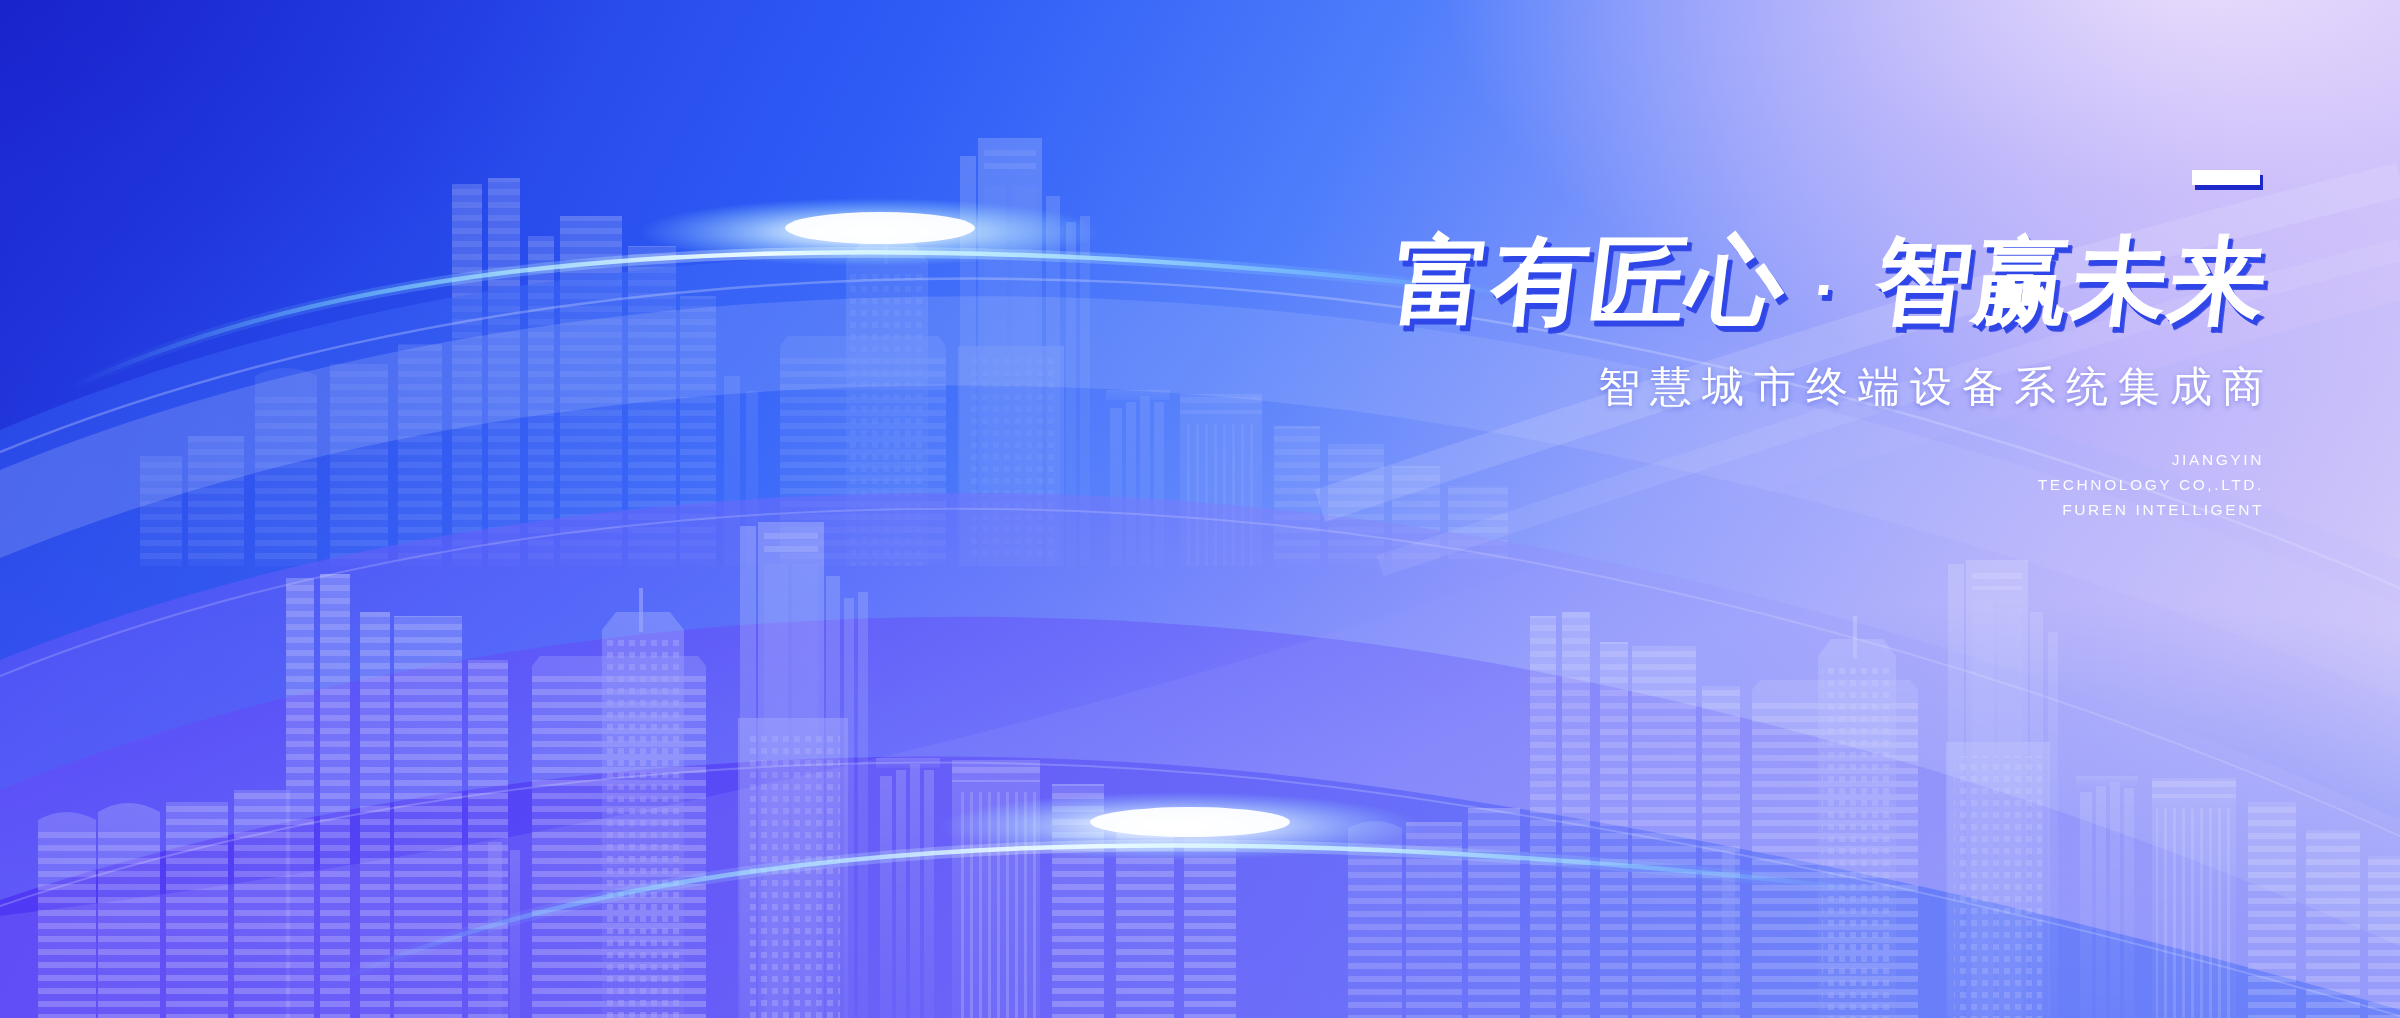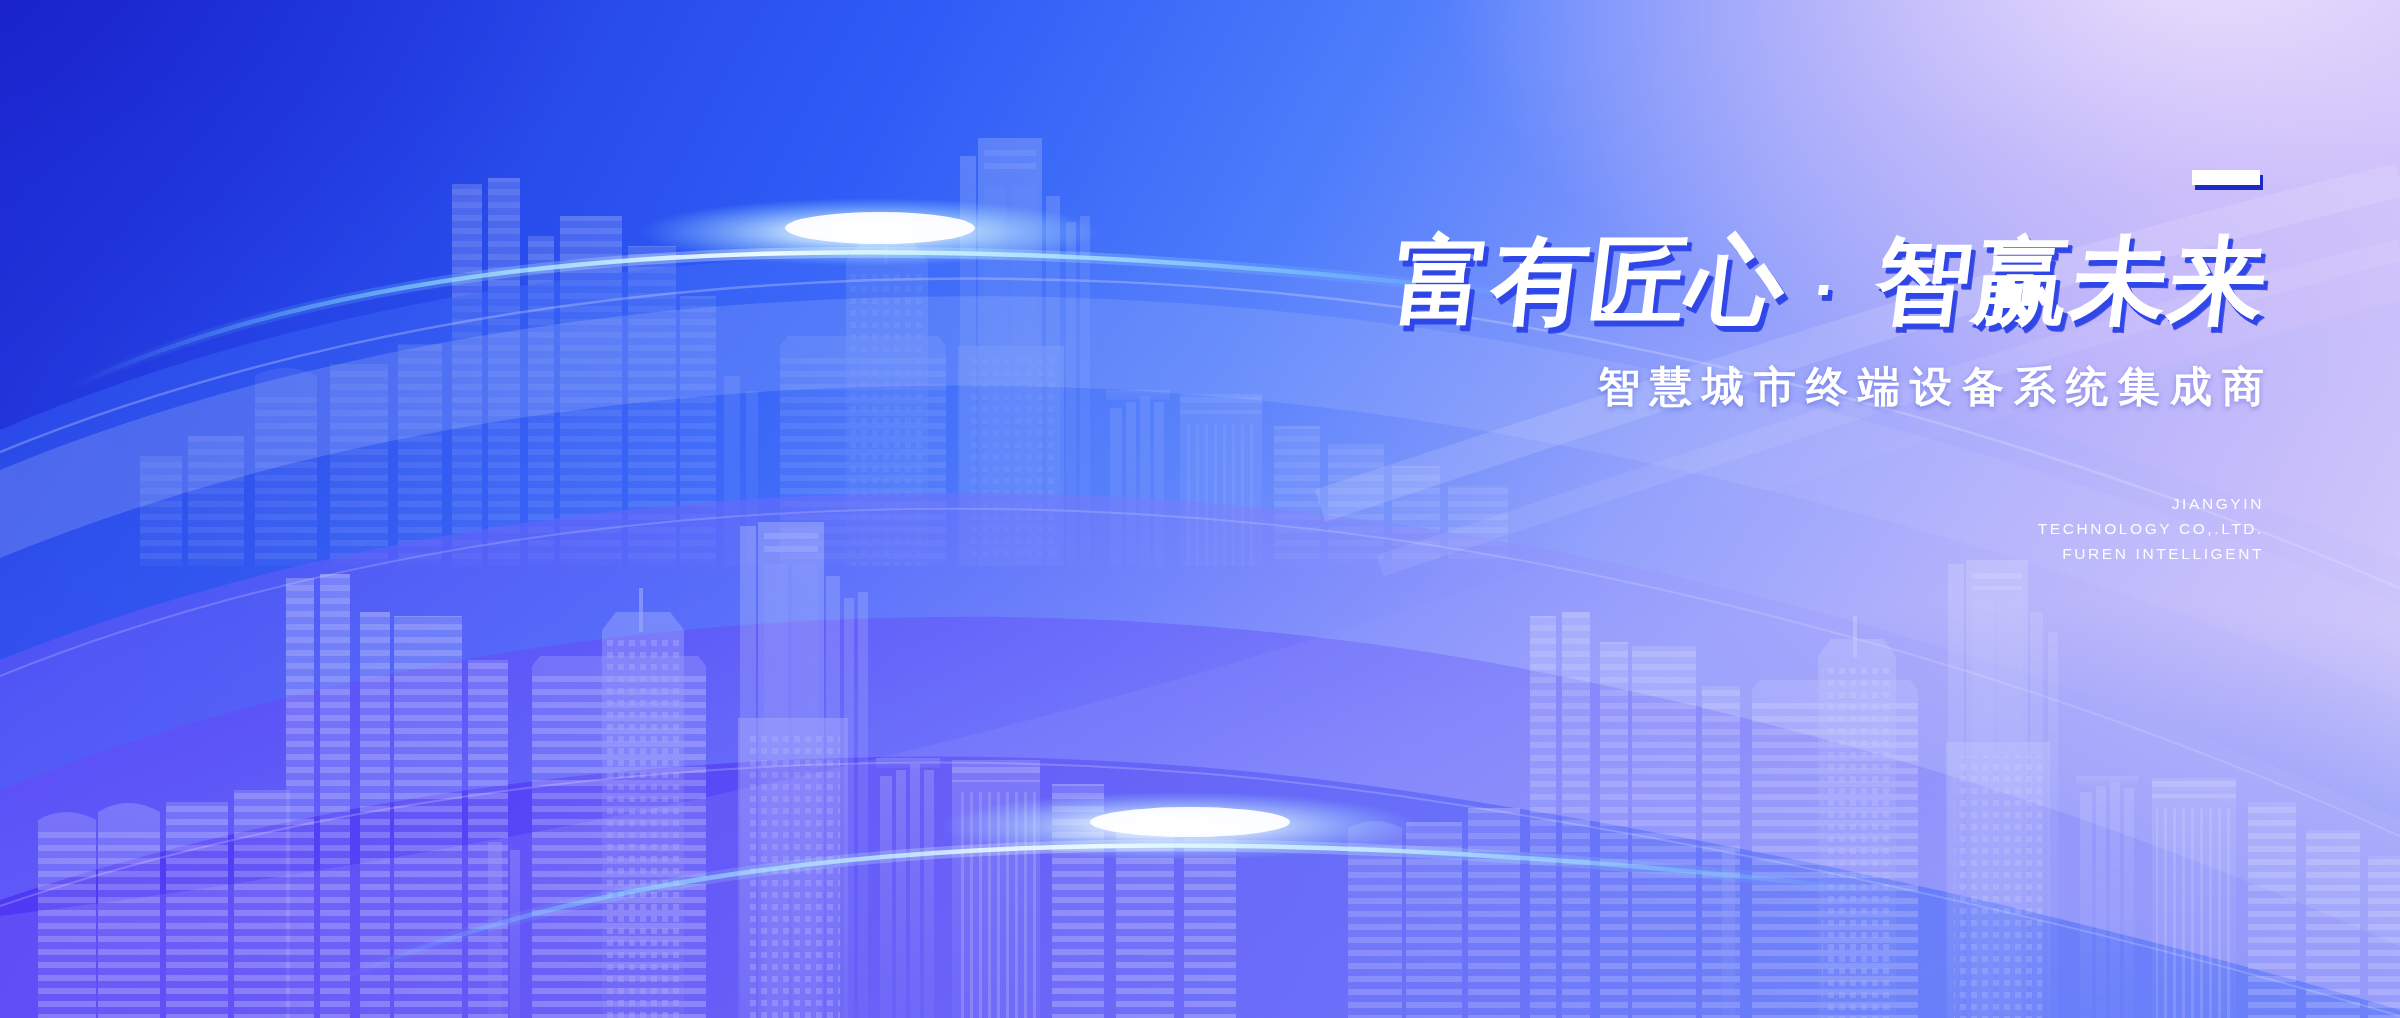--- a/index.html
+++ b/index.html
@@ -111,31 +111,31 @@
     margin-right:-4px;
   }
   #main-title .dot {
     font-size:66px;
     vertical-align:middle;
     letter-spacing:10px;
   }
   #sub-title {
     margin-top:30px;
     font-family:"Liberation Sans", sans-serif;
-    font-weight:bold;
+    font-weight:normal;
     font-size:42px;
     color:#ffffff;
     letter-spacing:10px;
     white-space:nowrap;
     text-shadow:0 2px 5px rgba(30,45,190,.35);
     display:block;
     margin-right:-10px;
   }
   #company-block {
-    margin-top:76px;
+    margin-top:32px;
     font-family:"Liberation Sans", sans-serif;
     font-size:15.5px;
     color:#ffffff;
     letter-spacing:2.6px;
     line-height:1.62;
     text-align:right;
     opacity:.96;
   }
   #company-block span { display:block; }
 </style>

